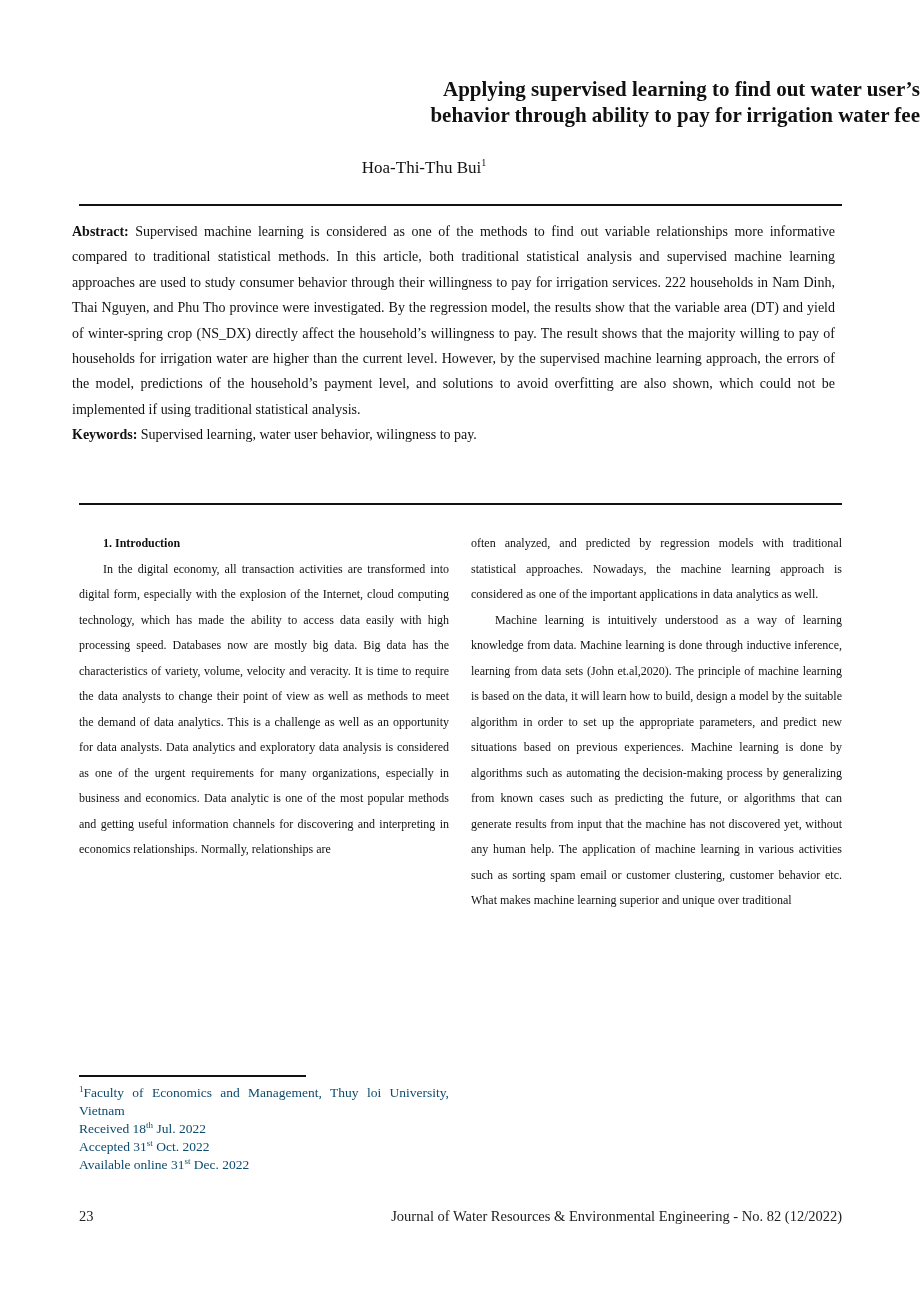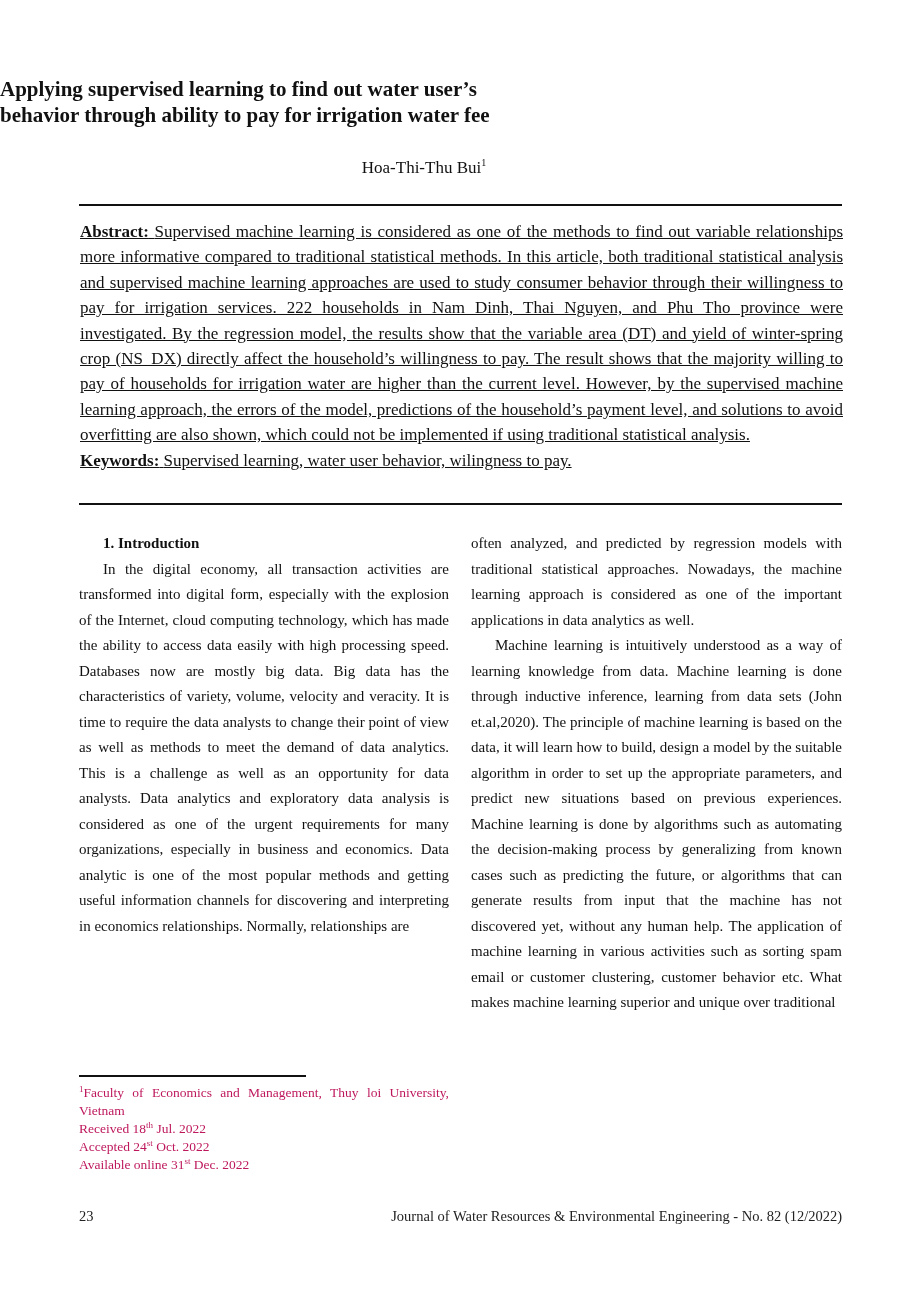--- a/index.html
+++ b/index.html
@@ -2,51 +2,51 @@
 <html><head>
 <meta charset="utf-8">
 <style>
   html, body { margin: 0; padding: 0; background: #ffffff; }
   body {
     width: 920px; height: 1302px; position: relative; overflow: hidden;
     font-family: "Liberation Serif", "DejaVu Serif", serif; color: #111111;
   }
   .title {
     position: absolute; left: 0; width: 920px; top: 76px;
-    text-align: left; font-weight: bold; font-size: 21px; line-height: 26px;
+    text-align: right; font-weight: bold; font-size: 21px; line-height: 26px;
   }
   .author {
     position: absolute; left: 0; width: 848px; top: 158px;
     text-align: center; font-size: 17px;
   }
   .author sup { font-size: 10px; vertical-align: super; line-height: 0; }
   .rule {
     position: absolute; left: 79px; width: 763px; height: 2px; background: #111;
   }
   .abstract {
-    position: absolute; left: 80px; width: 763px; top: 219px;
-    font-size: 17px; line-height: 25.4px; text-align: justify; text-decoration: underline;
+    position: absolute; left: 72px; width: 763px; top: 219px;
+    font-size: 14px; line-height: 25.4px; text-align: justify;
   }
   .abstract p { margin: 0; }
   .abstract b { font-weight: bold; }
   .col {
-    position: absolute; top: 531px; font-size: 15px; line-height: 25.5px;
+    position: absolute; top: 531px; font-size: 12px; line-height: 25.5px;
     text-align: justify;
   }
   .col-left { left: 79px; width: 370px; }
   .col-right { left: 471px; width: 371px; }
   .col p { margin: 0; }
   .indent { text-indent: 24px; }
   .heading { font-weight: bold; padding-left: 24px; }
   .fn-rule {
     position: absolute; left: 79px; top: 1075px; width: 227px; height: 2px; background: #111;
   }
   .footnotes {
     position: absolute; left: 79px; width: 370px; top: 1084px;
-    font-size: 13.5px; line-height: 18px; color: #be185d;
+    font-size: 13.5px; line-height: 18px; color: #0c4a6e;
   }
   .footnotes p { margin: 0; }
   .footnotes .just { text-align: justify; text-align-last: auto; }
   .footnotes sup { font-size: 9px; line-height: 0; }
   .footer {
     position: absolute; top: 1208px; left: 79px; width: 763px;
     font-size: 14.5px; color: #222;
   }
   .page-num { position: absolute; left: 0; top: 0; }
   .journal { position: absolute; right: 0; top: 0; }
@@ -80,20 +80,20 @@
 <div class="col col-right">
   <p>often analyzed, and predicted by regression models with traditional statistical approaches. Nowadays, the machine learning approach is considered as one of the important applications in data analytics as well.</p>
   <p class="indent">Machine learning is intuitively understood as a way of learning knowledge from data. Machine learning is done through inductive inference, learning from data sets (John et.al,2020). The principle of machine learning is based on the data, it will learn how to build, design a model by the suitable algorithm in order to set up the appropriate parameters, and predict new situations based on previous experiences. Machine learning is done by algorithms such as automating the decision-making process by generalizing from known cases such as predicting the future, or algorithms that can generate results from input that the machine has not discovered yet, without any human help. The application of machine learning in various activities such as sorting spam email or customer clustering, customer behavior etc. What makes machine learning superior and unique over traditional</p>
 </div>
 
 <div class="fn-rule"></div>
 
 <div class="footnotes">
   <p class="just"><sup>1</sup><span>Faculty of Economics and Management, Thuy loi University, Vietnam</span></p>
   <p><span>Received 18</span><sup>th</sup><span> Jul. 2022</span></p>
-  <p><span>Accepted 24</span><sup>st</sup><span> Oct. 2022</span></p>
+  <p><span>Accepted 31</span><sup>st</sup><span> Oct. 2022</span></p>
   <p><span>Available online 31</span><sup>st</sup><span> Dec. 2022</span></p>
 </div>
 
 <div class="footer">
   <span class="page-num">23</span>
   <span class="journal">Journal of Water Resources &amp; Environmental Engineering - No. 82 (12/2022)</span>
 </div>
 
 </body></html>

